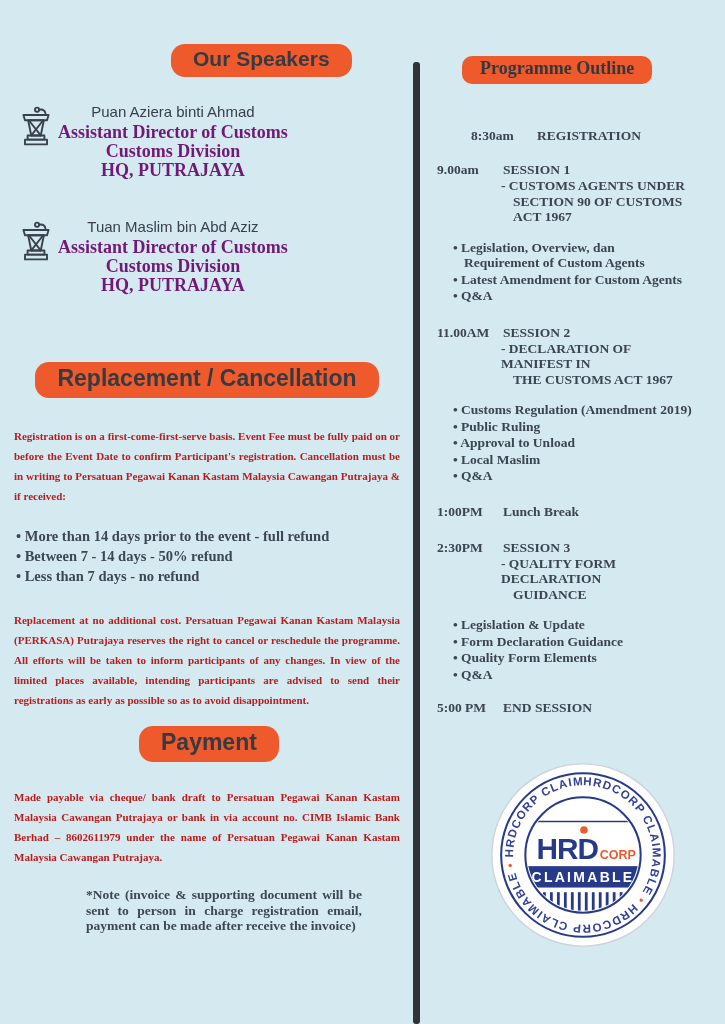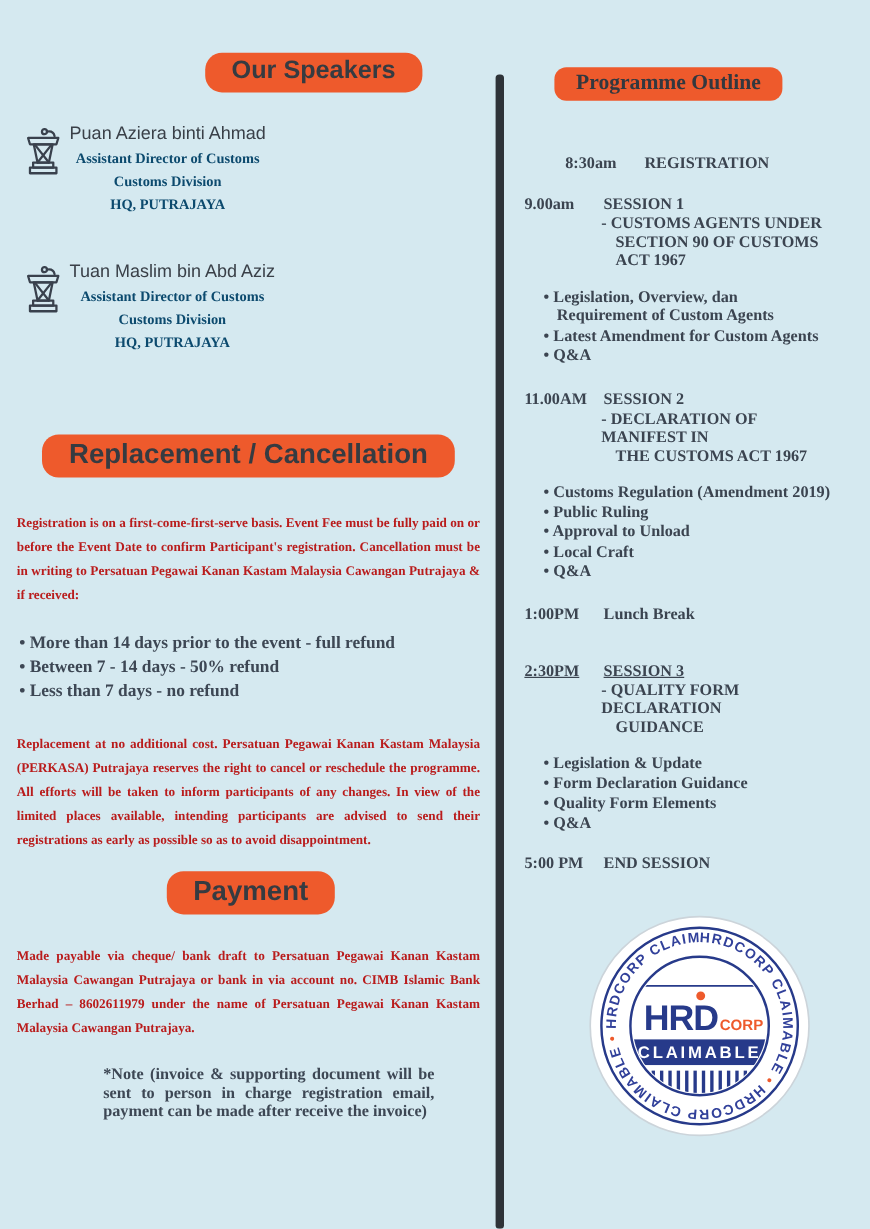--- a/index.html
+++ b/index.html
@@ -38,21 +38,21 @@
   }
 
   
   .speaker{display:flex;margin-top:26px;text-align:center;}
   .speaker+.speaker{margin-top:38px;}
   .speaker .icon{flex:0 0 44px;padding-top:2px;}
   .speaker-name{
     font-family:"Liberation Sans",sans-serif;
     font-size:15px;color:#3a4048;margin-bottom:3px;
   }
-  .speaker-line{font-weight:700;font-size:12px;line-height:19px;color:#0c4a6e;}
+  .speaker-line{font-weight:700;font-size:18px;line-height:19px;color:#701a75;}
 
   
   .para{
     font-weight:700;font-size:11px;line-height:20px;
     text-align:justify;color:#b91c1c;
   }
   .p1{margin-top:28px;}
   .p2{margin-top:24px;}
   .p3{margin-top:25px;}
   .refund-list{margin:20px 0 0 2px;padding:0;list-style:none;max-width:335px;}
@@ -68,21 +68,21 @@
   }
 
   
   .sched{font-weight:700;font-size:13.5px;color:#3b4450;}
   .sched-row{display:flex;line-height:16px;}
   .sched-time{flex:0 0 66px;}
   .row-registration{margin-top:44px;margin-left:34px;}
   .row-s1{margin-top:18px;}
   .row-s2{margin-top:21px;}
   .row-lunch{margin-top:20px;}
-  .row-s3{margin-top:31px;text-decoration:underline;}
+  .row-s3{margin-top:20px;}
   .row-end{margin-top:18px;}
   .sub-line{line-height:15.5px;margin-left:76px;}
   .sub-line.first{margin-left:64px;}
   .sched-bullets{margin:15px 0 0 10px;padding:0;list-style:none;max-width:258px;}
   .sched-bullets li{
     line-height:15.5px;padding-left:17px;text-indent:-11px;
     margin-bottom:1px;
   }
   .sched-bullets li::before{content:"•  ";}
 
@@ -197,21 +197,21 @@
     <div class="sched-row row-s2">
       <span class="sched-time">11.00AM</span>
       <span class="sched-title">SESSION 2</span>
     </div>
     <div class="sub-line first">- DECLARATION OF MANIFEST IN</div>
     <div class="sub-line">THE CUSTOMS ACT 1967</div>
     <ul class="sched-bullets">
       <li>Customs Regulation (Amendment 2019)</li>
       <li>Public Ruling</li>
       <li>Approval to Unload</li>
-      <li>Local Craft</li>
+      <li>Local Maslim</li>
       <li>Q&amp;A</li>
     </ul>
 
     <div class="sched-row row-lunch">
       <span class="sched-time">1:00PM</span>
       <span class="sched-title">Lunch Break</span>
     </div>
 
     <div class="sched-row row-s3">
       <span class="sched-time">2:30PM</span>

